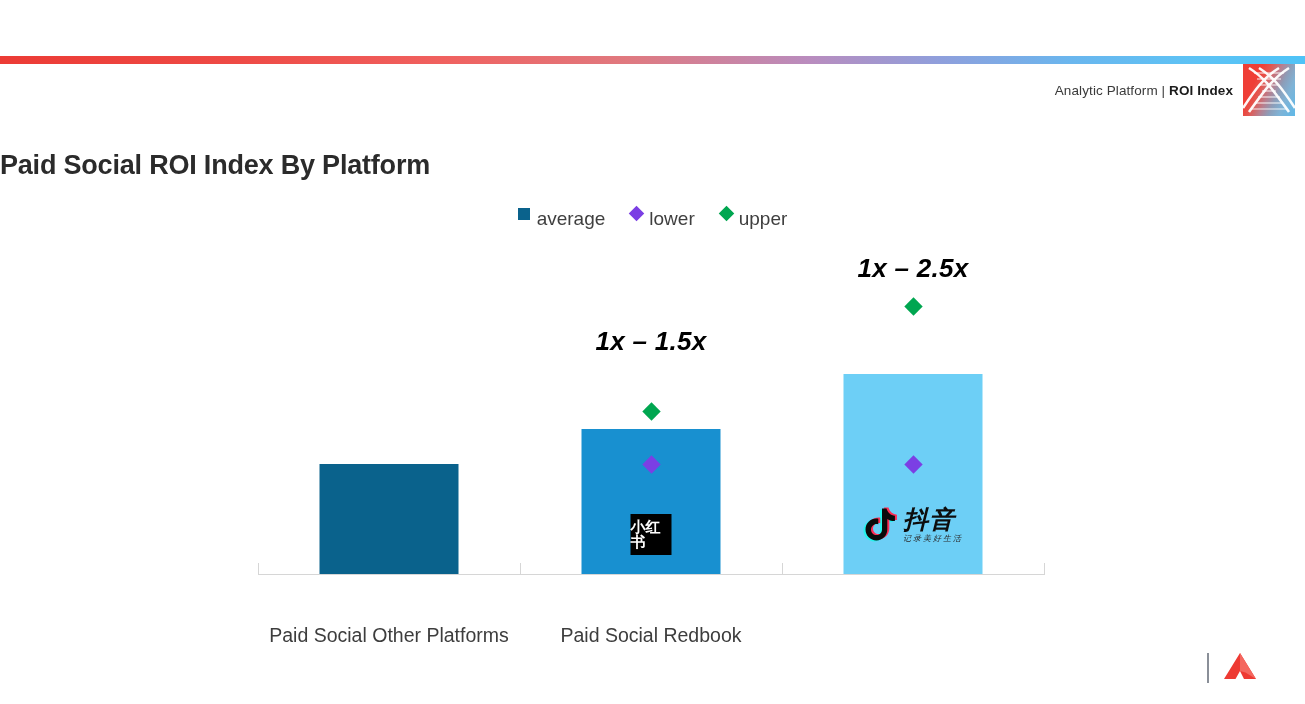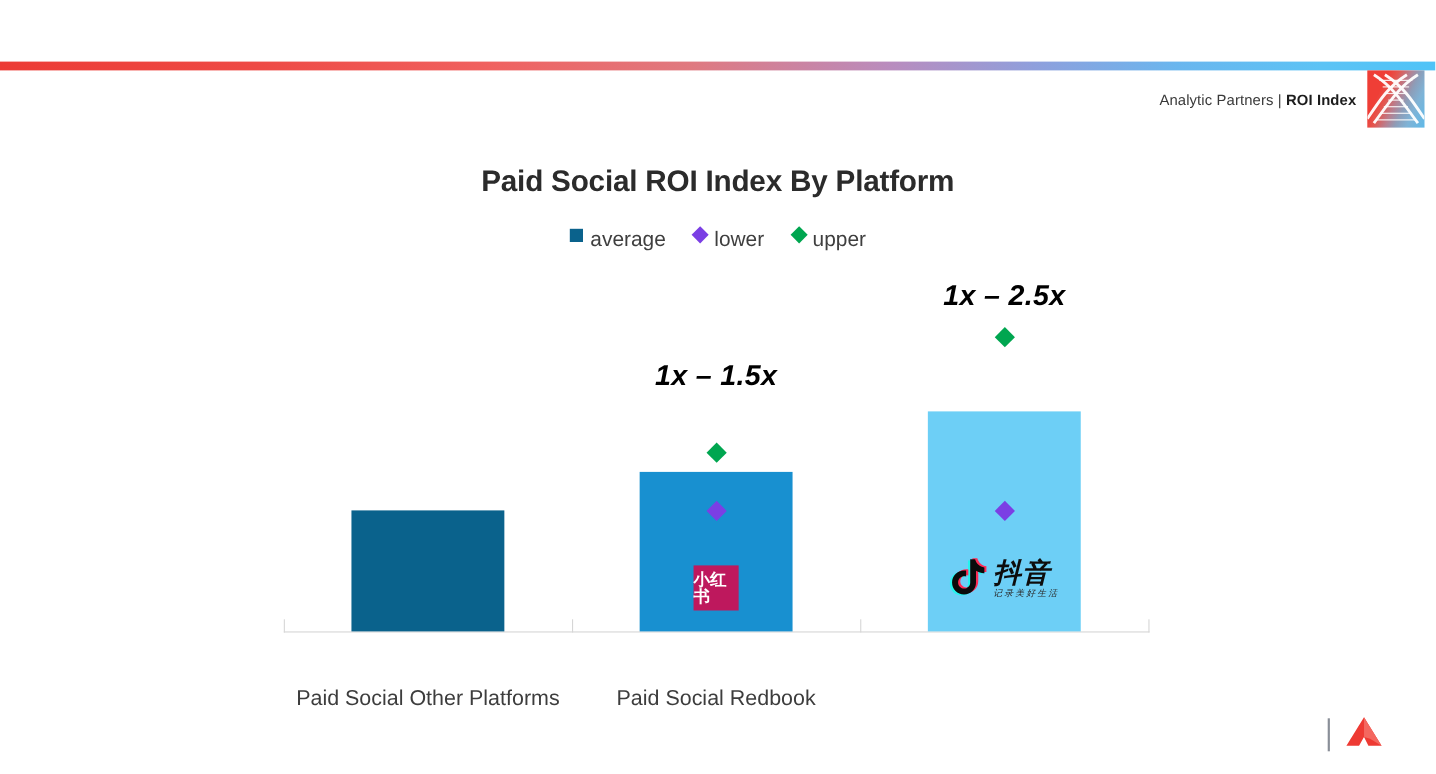--- a/index.html
+++ b/index.html
@@ -77,21 +77,20 @@
     top: 120px;
     width: 1305px;
     height: 500px;
   }
 
   .chart-title {
     position: absolute;
     left: 0;
     top: 30px;
     width: 1305px;
-    text-align: center;
     font-size: 27px;
     font-weight: bold;
     color: #2b2b2b;
     letter-spacing: -0.2px;
   }
 
   
   .legend {
     position: absolute;
     left: 0;
@@ -189,21 +188,21 @@
 
   
   .platform-logo {
     position: absolute;
     left: 50%;
     transform: translateX(-50%);
   }
   .rb-logo {
     width: 41px;
     height: 41px;
-    background: #be185d;
+    background: #000000;
     display: flex;
     align-items: center;
     justify-content: center;
   }
   .rb-logo span {
     color: #ffffff;
     font-size: 15px;
     font-weight: bold;
     font-family: "DejaVu Sans", sans-serif;
     line-height: 1;
@@ -265,21 +264,21 @@
     background: #8a8f98;
   }
 </style>
 </head>
 <body>
 
 <div class="top-rule"></div>
 
 <div class="brand">
   <div class="brand-text">
-    <span>Analytic Partners</span>
+    <span>Analytic Platform</span>
     <span>|</span>
     <span class="bold">ROI Index</span>
   </div>
   <div class="brand-logo">
     <svg viewBox="0 0 52 52" width="52" height="52" aria-hidden="true">
       <g stroke="#ffffff" stroke-width="2.6" fill="none" opacity="0.95">
         <path d="M6 4 C 22 14, 30 26, 46 48"></path>
         <path d="M16 4 C 32 14, 40 26, 52 44"></path>
         <path d="M46 4 C 30 14, 22 26, 6 48"></path>
         <path d="M36 4 C 20 14, 12 26, 0 44"></path>

